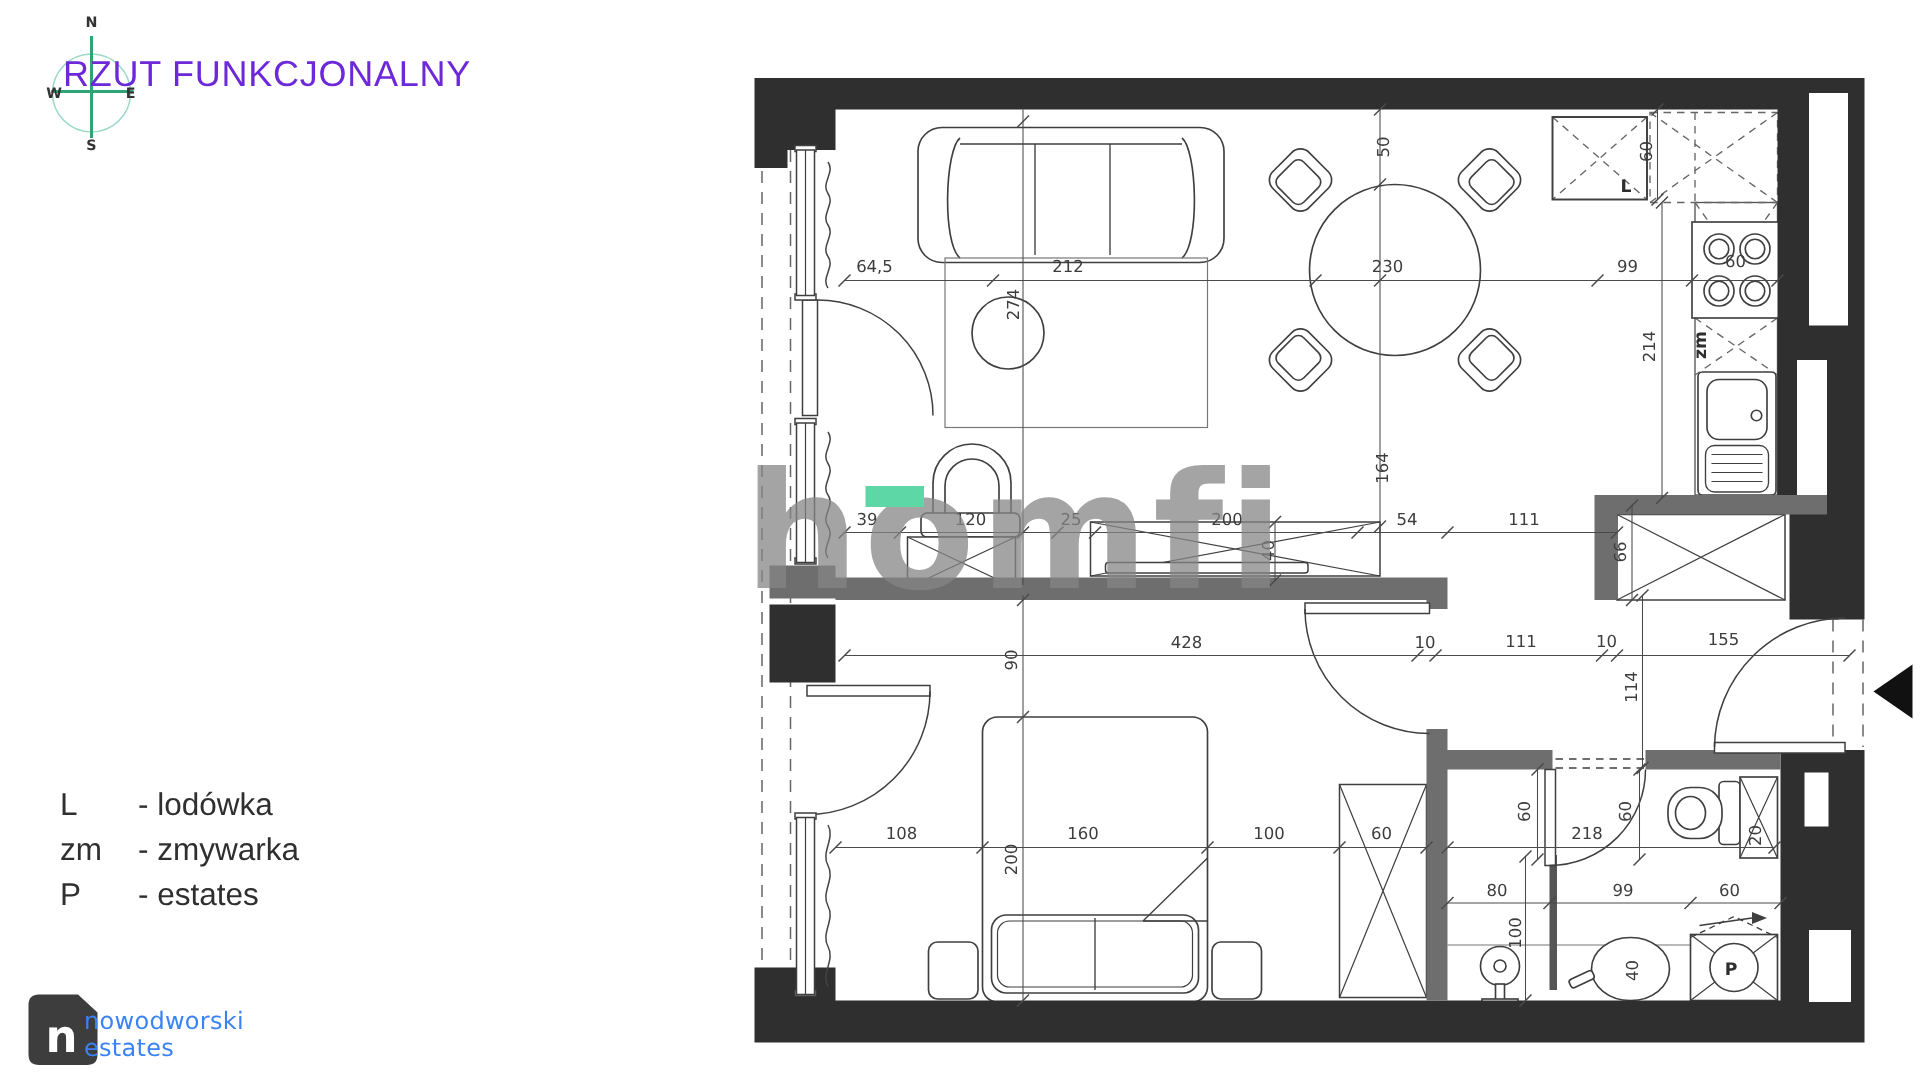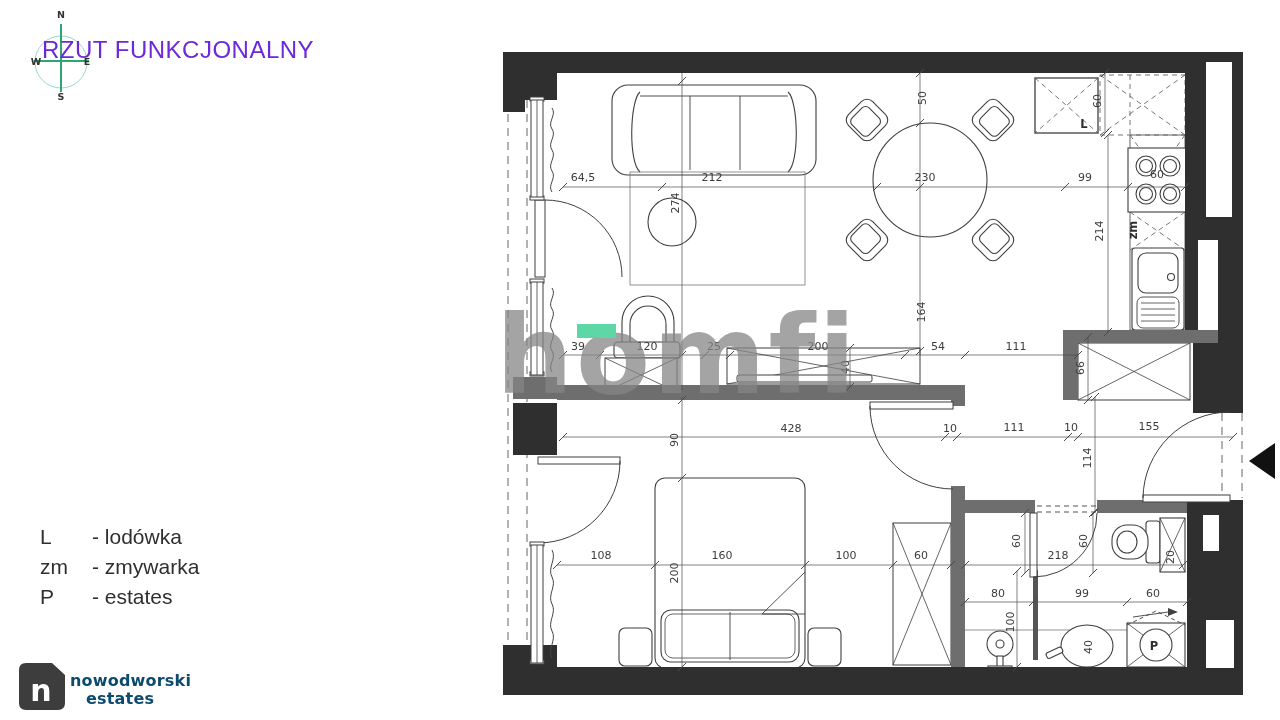--- a/index.html
+++ b/index.html
@@ -9,23 +9,23 @@
   .app{font-family:"DejaVu Sans",sans-serif;font-size:11.5px;font-weight:700;fill:#2e2e2e;text-anchor:middle;}
   .compass-letter{font-family:"DejaVu Sans",sans-serif;font-size:9.5px;font-weight:700;fill:#333;text-anchor:middle;}
   .page-title{position:absolute;left:42px;top:36px;z-index:2;font-size:24px;font-weight:400;
     letter-spacing:0.5px;color:#6d28d9;white-space:nowrap;}
   .legend{position:absolute;left:40px;top:522px;z-index:2;color:#2f2f2f;font-size:21px;}
   .legend-row{display:flex;height:30px;align-items:center;}
   .legend-abbr{width:52px;}
   .watermark{position:absolute;left:496px;top:302px;z-index:3;font-family:"DejaVu Sans",sans-serif;
     font-weight:bold;font-size:108px;letter-spacing:3px;color:rgba(134,134,134,0.75);line-height:1;}
   .watermark-accent{position:absolute;left:577px;top:324px;width:39px;height:14px;z-index:4;}
-  .brand-text{position:absolute;left:70px;z-index:2;font-family:"DejaVu Sans",sans-serif;
-    font-weight:bold;font-size:16px;color:#0c4a6e;letter-spacing:0.2px;line-height:1;}
-  .brand-line1{top:673px;} .brand-line2{top:691px;margin-left:16px;}
+  .brand-text{position:absolute;left:56px;z-index:2;font-family:"DejaVu Sans",sans-serif;
+    font-weight:normal;font-size:16px;color:#3b82f6;letter-spacing:0.2px;line-height:1;}
+  .brand-line1{top:673px;} .brand-line2{top:691px;}
 </style>
 </head>
 <body>
 
 <svg id="plansvg" width="1280" height="720" viewBox="0 0 1280 720" xmlns="http://www.w3.org/2000/svg">
 
   <g>
     <circle cx="61" cy="62" r="26" fill="none" stroke="#9ad8c8" stroke-width="1"></circle>
     <path d="M61,24 V92 M34,61 H89" fill="none" stroke="#2ea673" stroke-width="2"></path>
     <text class="compass-letter" x="61" y="18">N</text>

